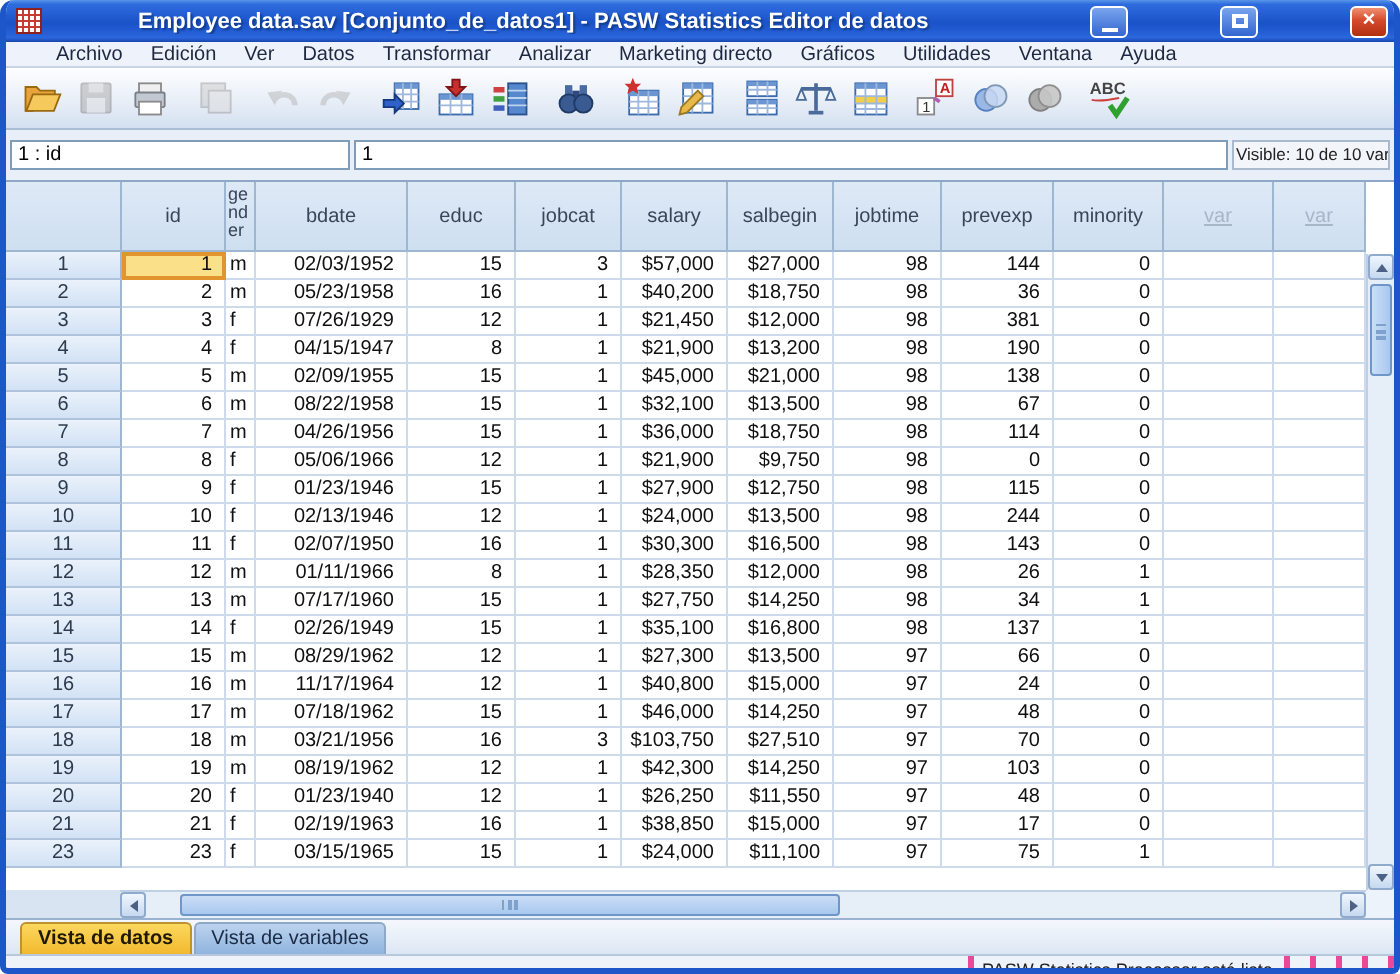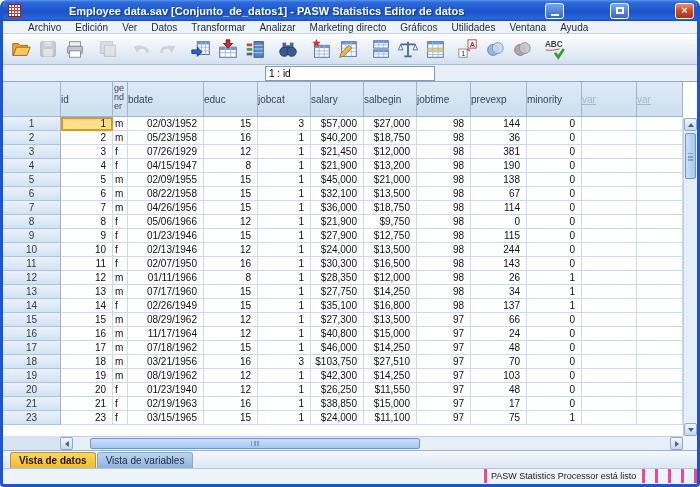--- a/index.html
+++ b/index.html
@@ -30,36 +30,36 @@
 
   
   .toolbar { height:31px; background:linear-gradient(180deg,#FDFEFF,#E2EAF5 70%,#D3E0F0);
              border-bottom:1px solid #A9BDD4; display:flex; align-items:center; padding-left:4px; }
   .tbtn { width:27px; height:26px; display:flex; align-items:center; justify-content:center; flex:none; }
   .tbtn.disabled svg { opacity:.45; filter:grayscale(1); }
   .tbtn svg { display:block; }
   .tb-spacer { width:6px; flex:none; }
 
   
-  .cellrefbar { height:17px; background:#E9EFF8; border-bottom:1px solid #8FA8C8;
-                display:flex; align-items:center; padding:1px 2px; gap:2px;flex-direction:column; }
+  .cellrefbar { height:26px; background:#E9EFF8; border-bottom:1px solid #8FA8C8;
+                display:flex; align-items:center; padding:1px 2px; gap:2px; }
   .cellref-box { height:15px; background:#fff; border:1px solid #7F9DB9; font-size:10px;
                  line-height:13px; padding:0 3px; overflow:hidden; white-space:nowrap; }
   .cellref-cell { width:170px; flex:none; }
   .cellref-value { flex:1; }
   .visible-info { width:79px; flex:none; height:15px; background:#F2F6FB; border:1px solid #A8BACB;
                   font-size:8.5px; line-height:13px; padding:0 1px; white-space:nowrap; overflow:hidden; color:#222; }
 
   
   .grid-area { position:relative; height:354px; background:#fff; }
   .viewport { position:absolute; left:0; top:0; width:680px; height:354px; overflow:hidden; }
   table.grid { table-layout:fixed; width:680px; border-collapse:separate; border-spacing:0; }
   .grid th { background:linear-gradient(180deg,#DEE9F6,#CEDFF1); border-right:1px solid #9FB6D0;
              border-bottom:1px solid #9FB6D0; color:#39465A; font-weight:normal; font-size:10px;
-             height:35px; text-align:left; vertical-align:middle; overflow:hidden; }
+             height:35px; text-align:center; vertical-align:middle; overflow:hidden; }
   .grid th.gender-th { text-align:left; font-size:9px; line-height:9px; vertical-align:top; padding:2px 0 0 1px; }
   .grid th.gender-th span { display:block; }
   .grid th.var-th { color:#A9B6C9;text-decoration:underline; }
   .grid td { background:#fff; height:13px; line-height:13px; font-size:10px; color:#101010;
              border-right:1px solid #CDDAEB; border-bottom:1px solid #CDDAEB;
              text-align:right; padding:0 6px 0 0; white-space:nowrap; overflow:hidden; }
   .grid td.rowhdr { background:linear-gradient(180deg,#EAF2FB,#D2E2F4); border-right:1px solid #9FB6D0;
                     border-bottom:1px solid #AFC4DC; color:#2E3A4E; text-align:center; padding:0; }
   .grid td.col-gender { text-align:left; padding:0 0 0 2px; }
   .grid td.col-var { border-right:1px solid #CDDAEB; }

